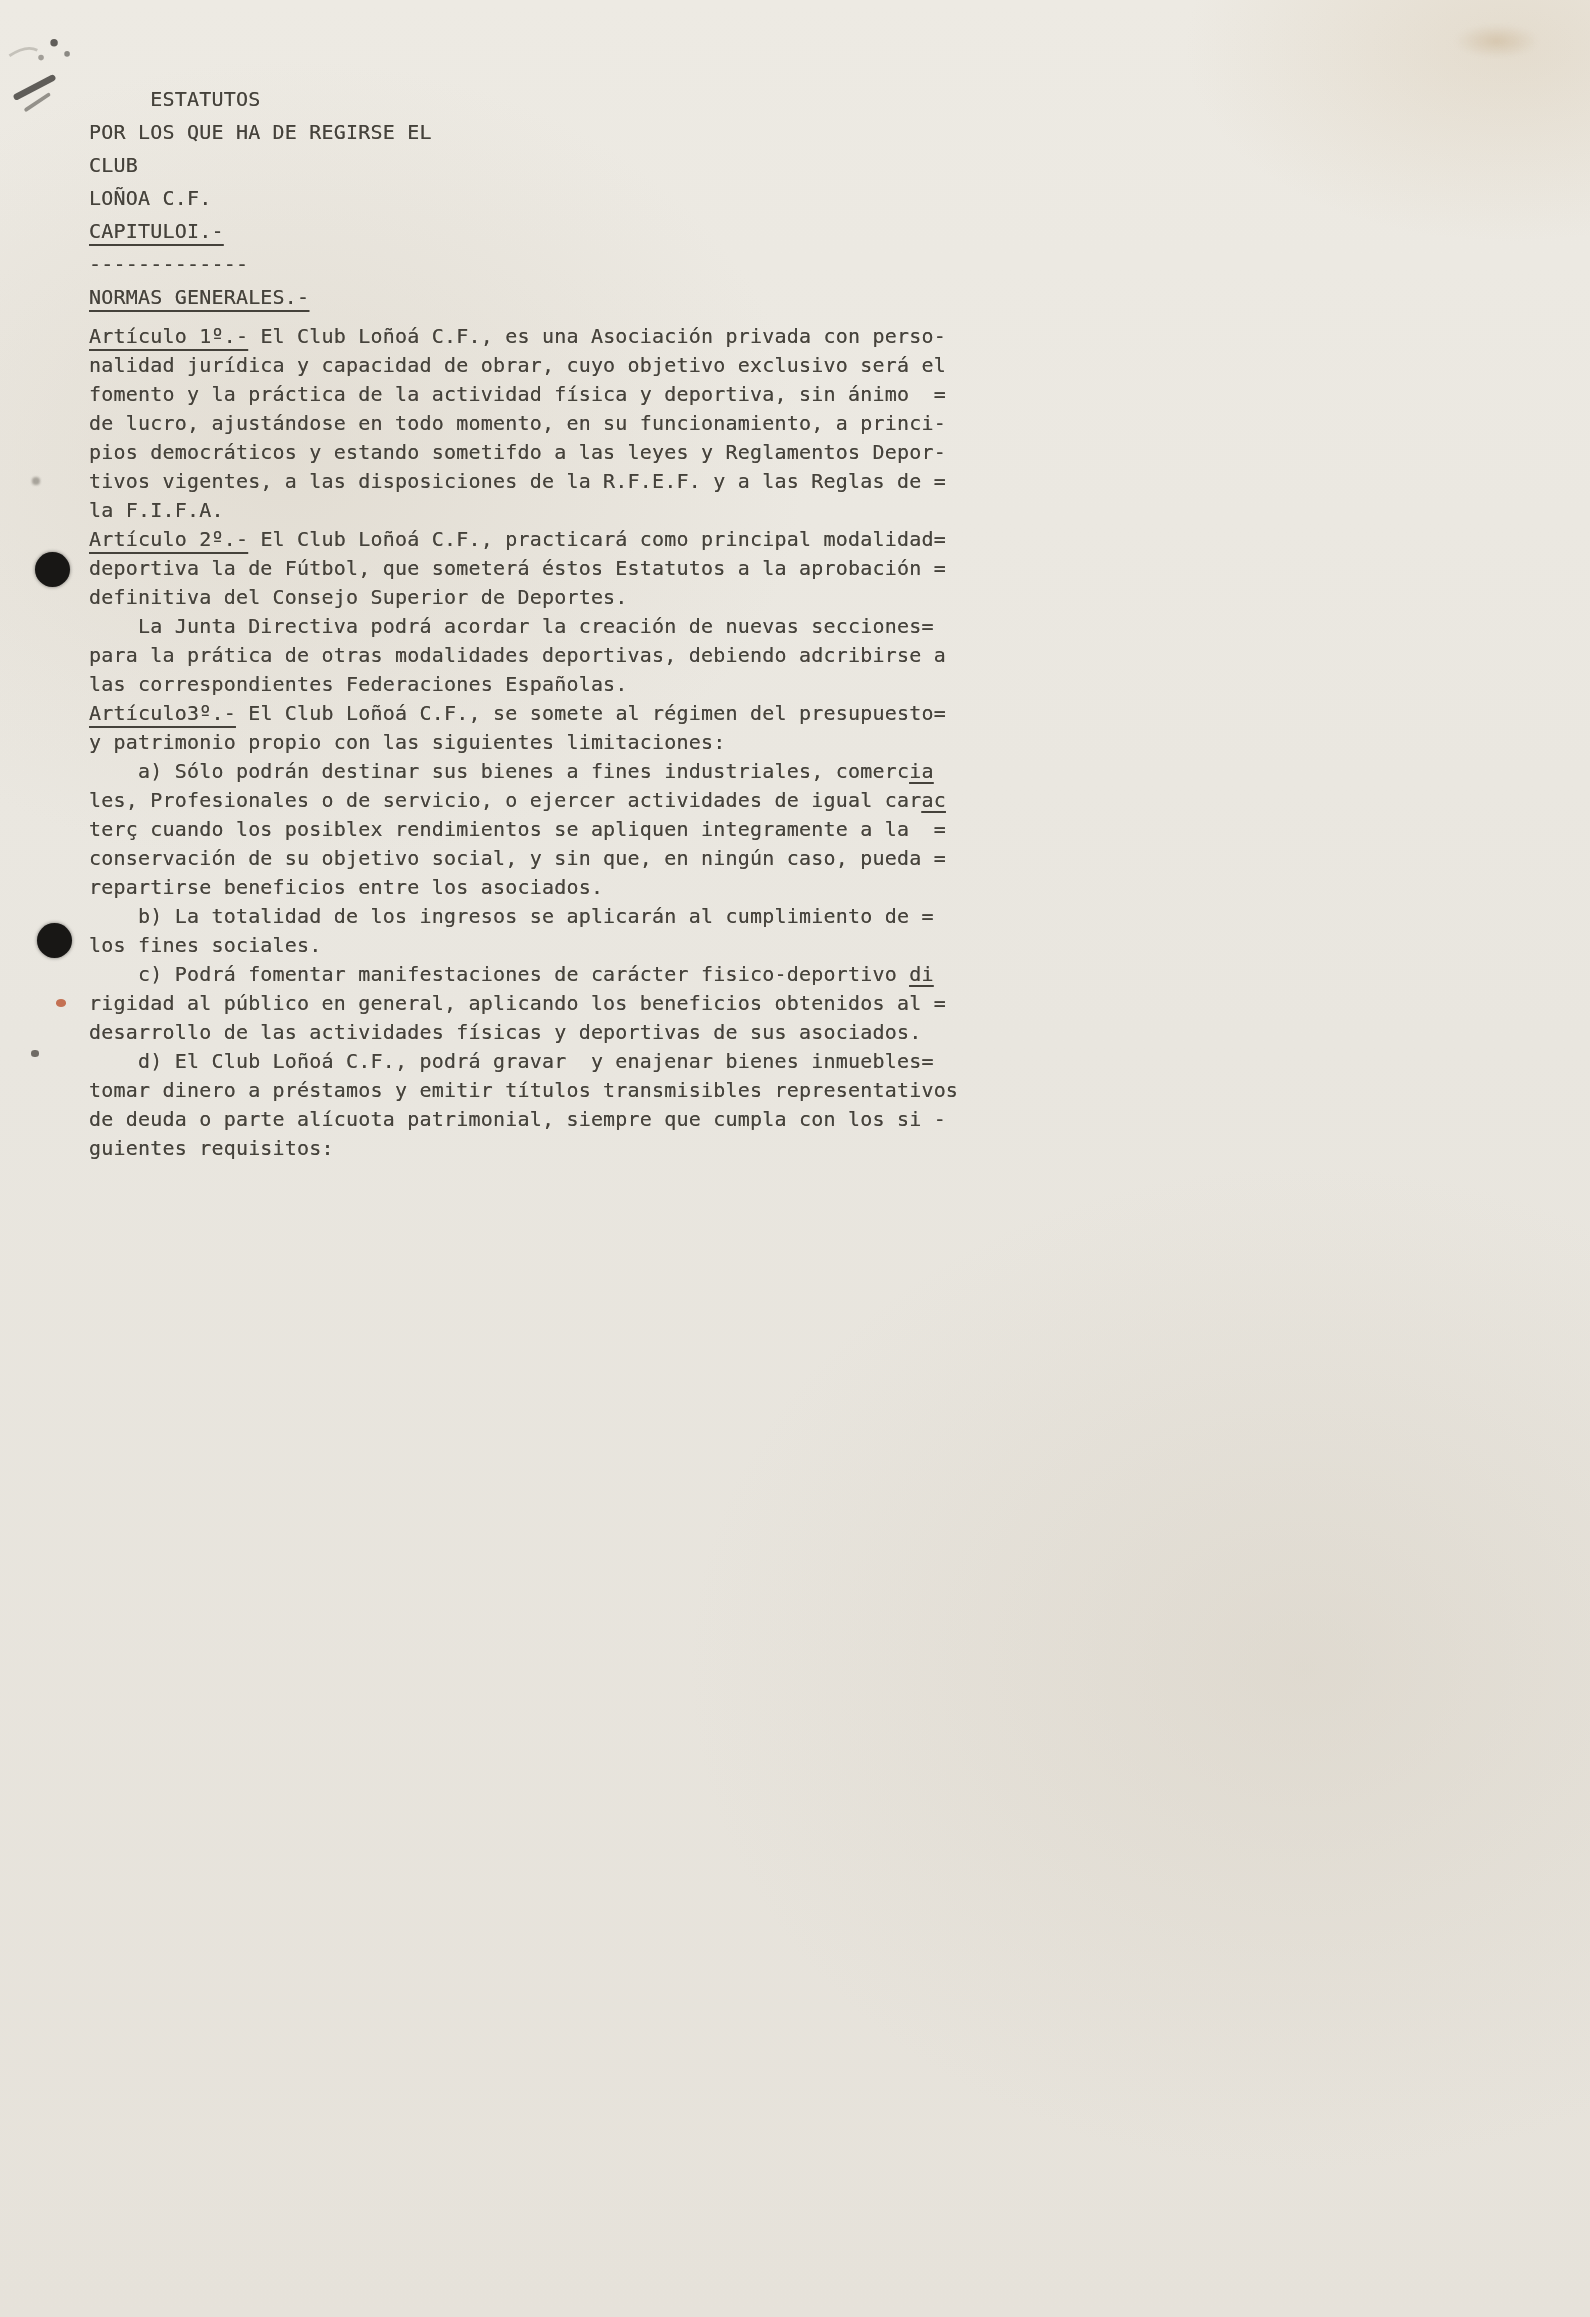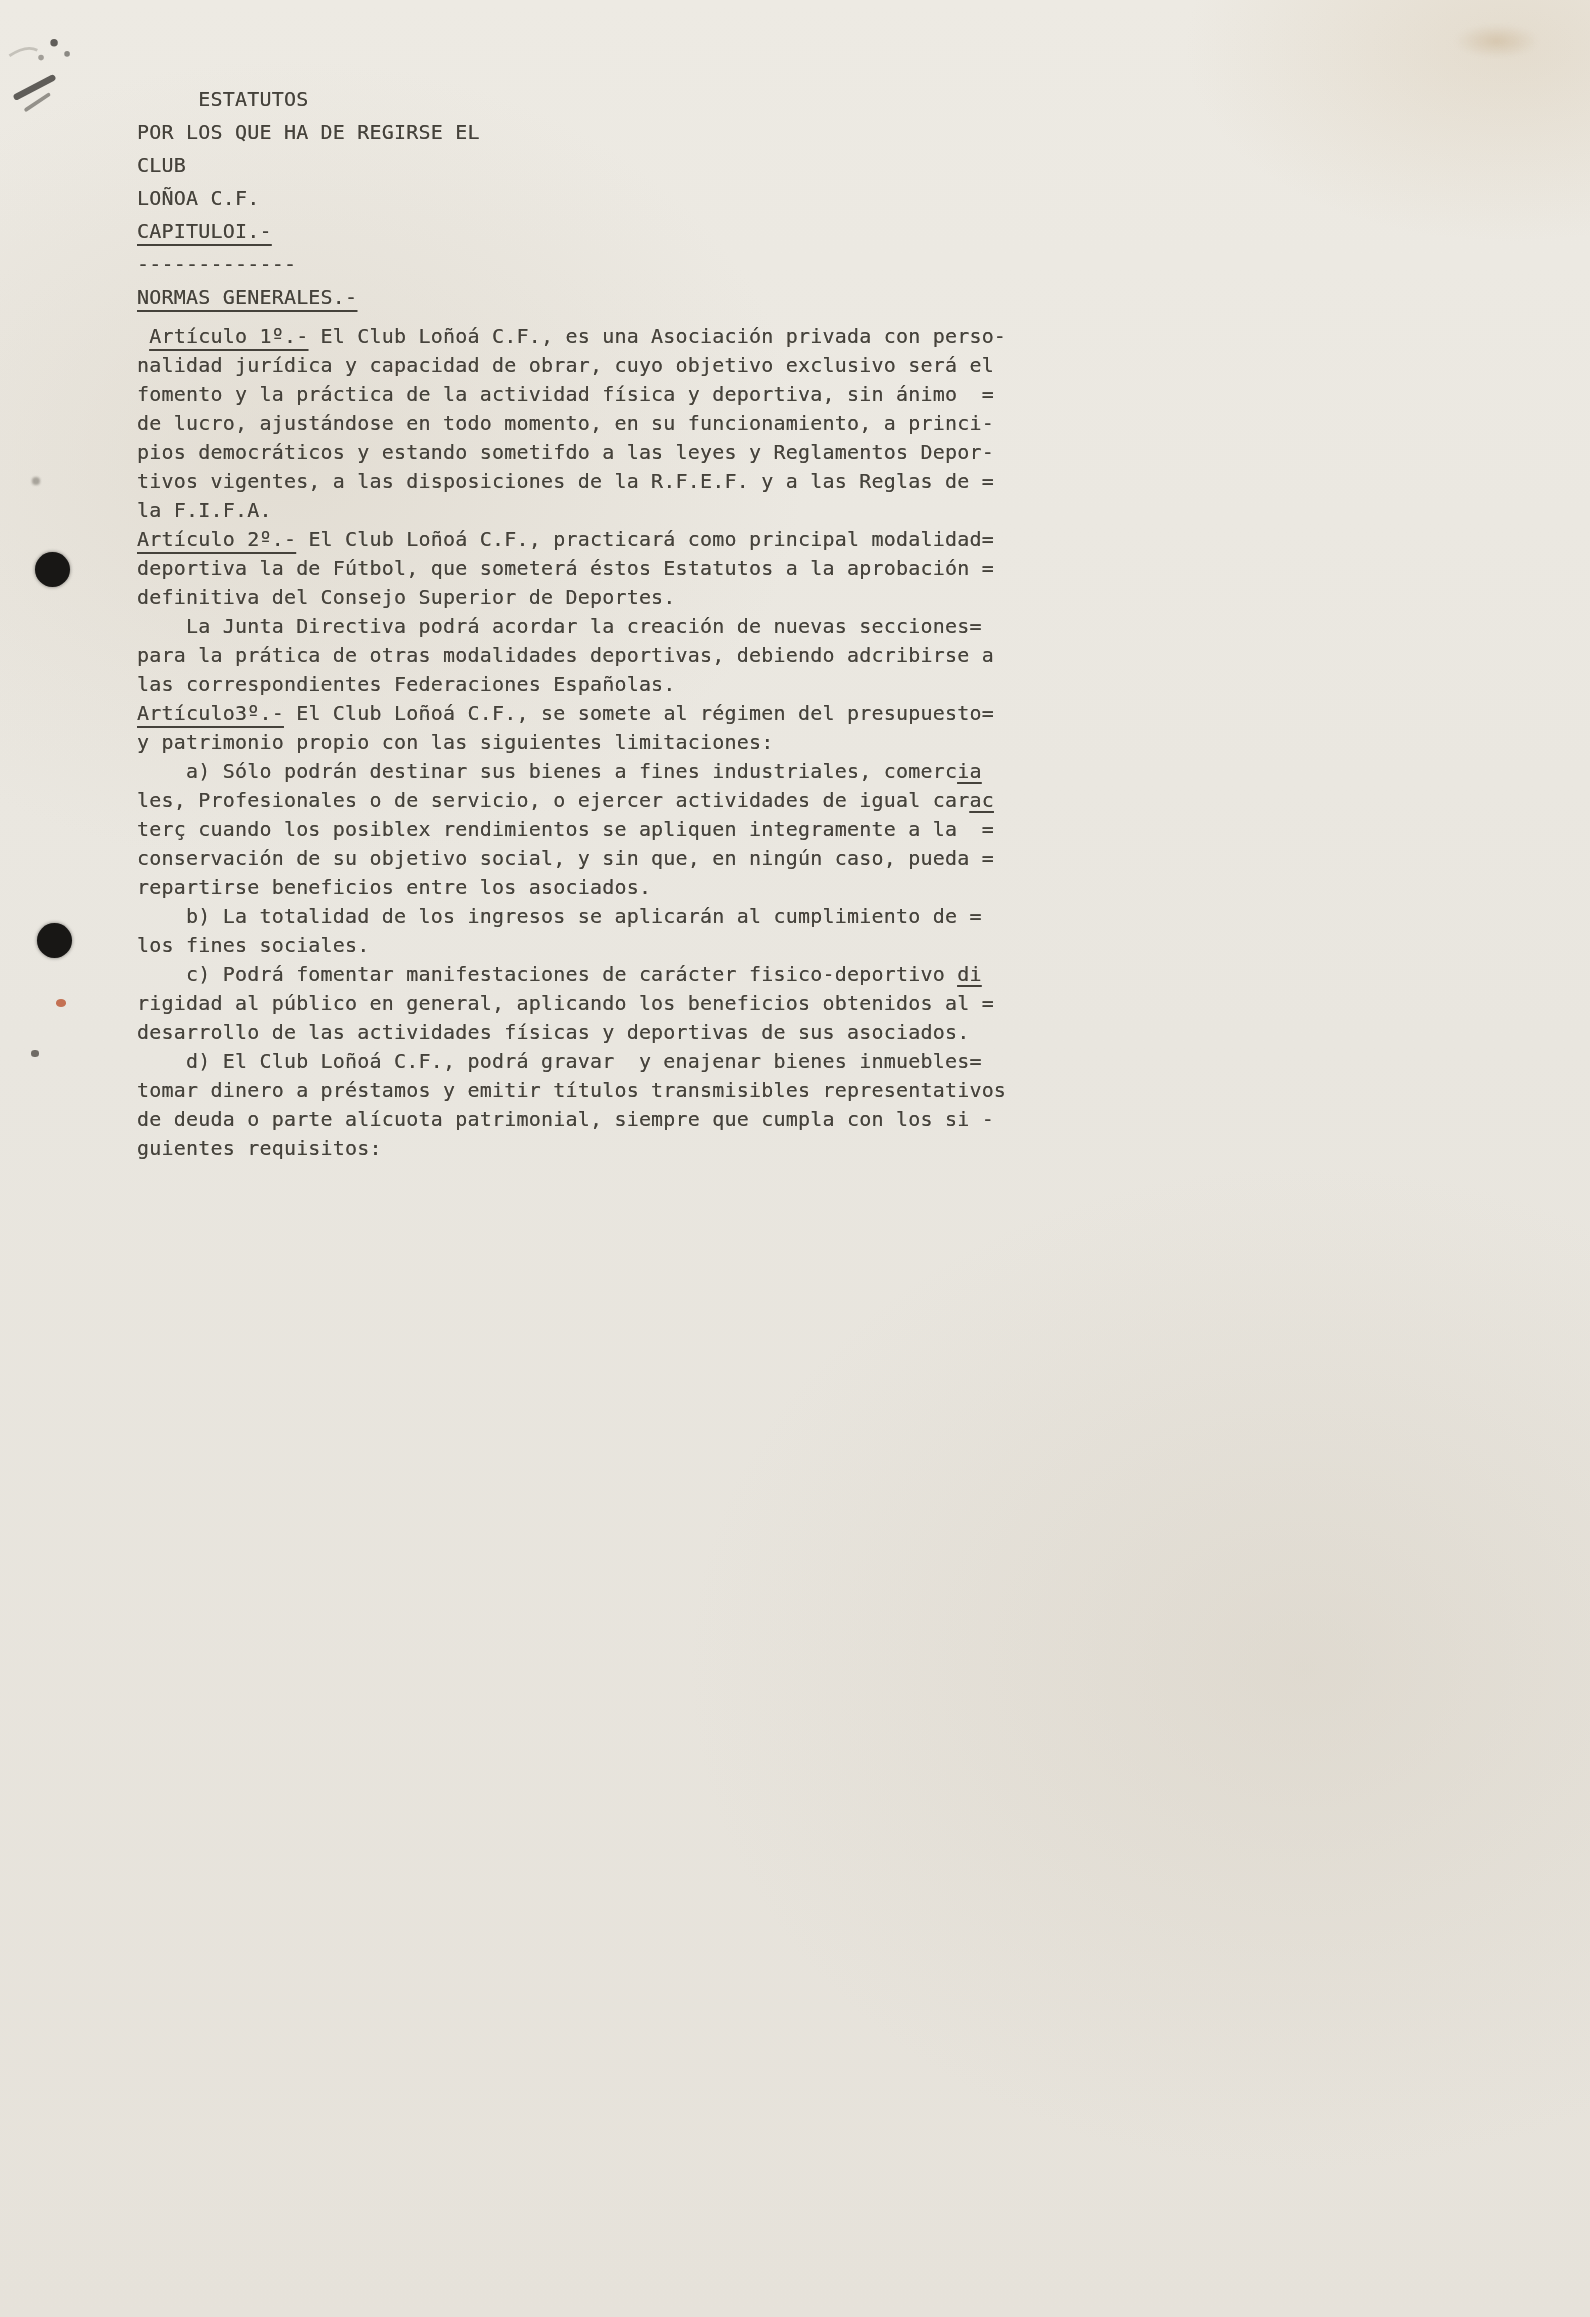--- a/index.html
+++ b/index.html
@@ -17,23 +17,23 @@
     font-family:"DejaVu Sans Mono","Liberation Mono",monospace;
     color:#45423b;
   }
   .text-block {
     position:absolute; left:89px; top:83px;
     white-space:pre;
     font-size:20px;
     letter-spacing:0.2px;
     text-shadow:0 0 0.6px rgba(66,62,54,.65);
   }
-  .line { line-height:29px;margin-left:48px; }
+  .line { line-height:29px; }
   .line.hdr { line-height:33px; }
-  .line.body-start { margin-top:7.5px;text-align:right; }
+  .line.body-start { margin-top:7.5px; }
   .u-dash {
     text-decoration-line:underline;
     text-decoration-style:dashed;
     text-decoration-thickness:1.9px;
     text-underline-offset:5.6px;
     text-decoration-color:#45423b;
     text-decoration:underline;
   }
   .u-solid {
     text-decoration-line:underline;

